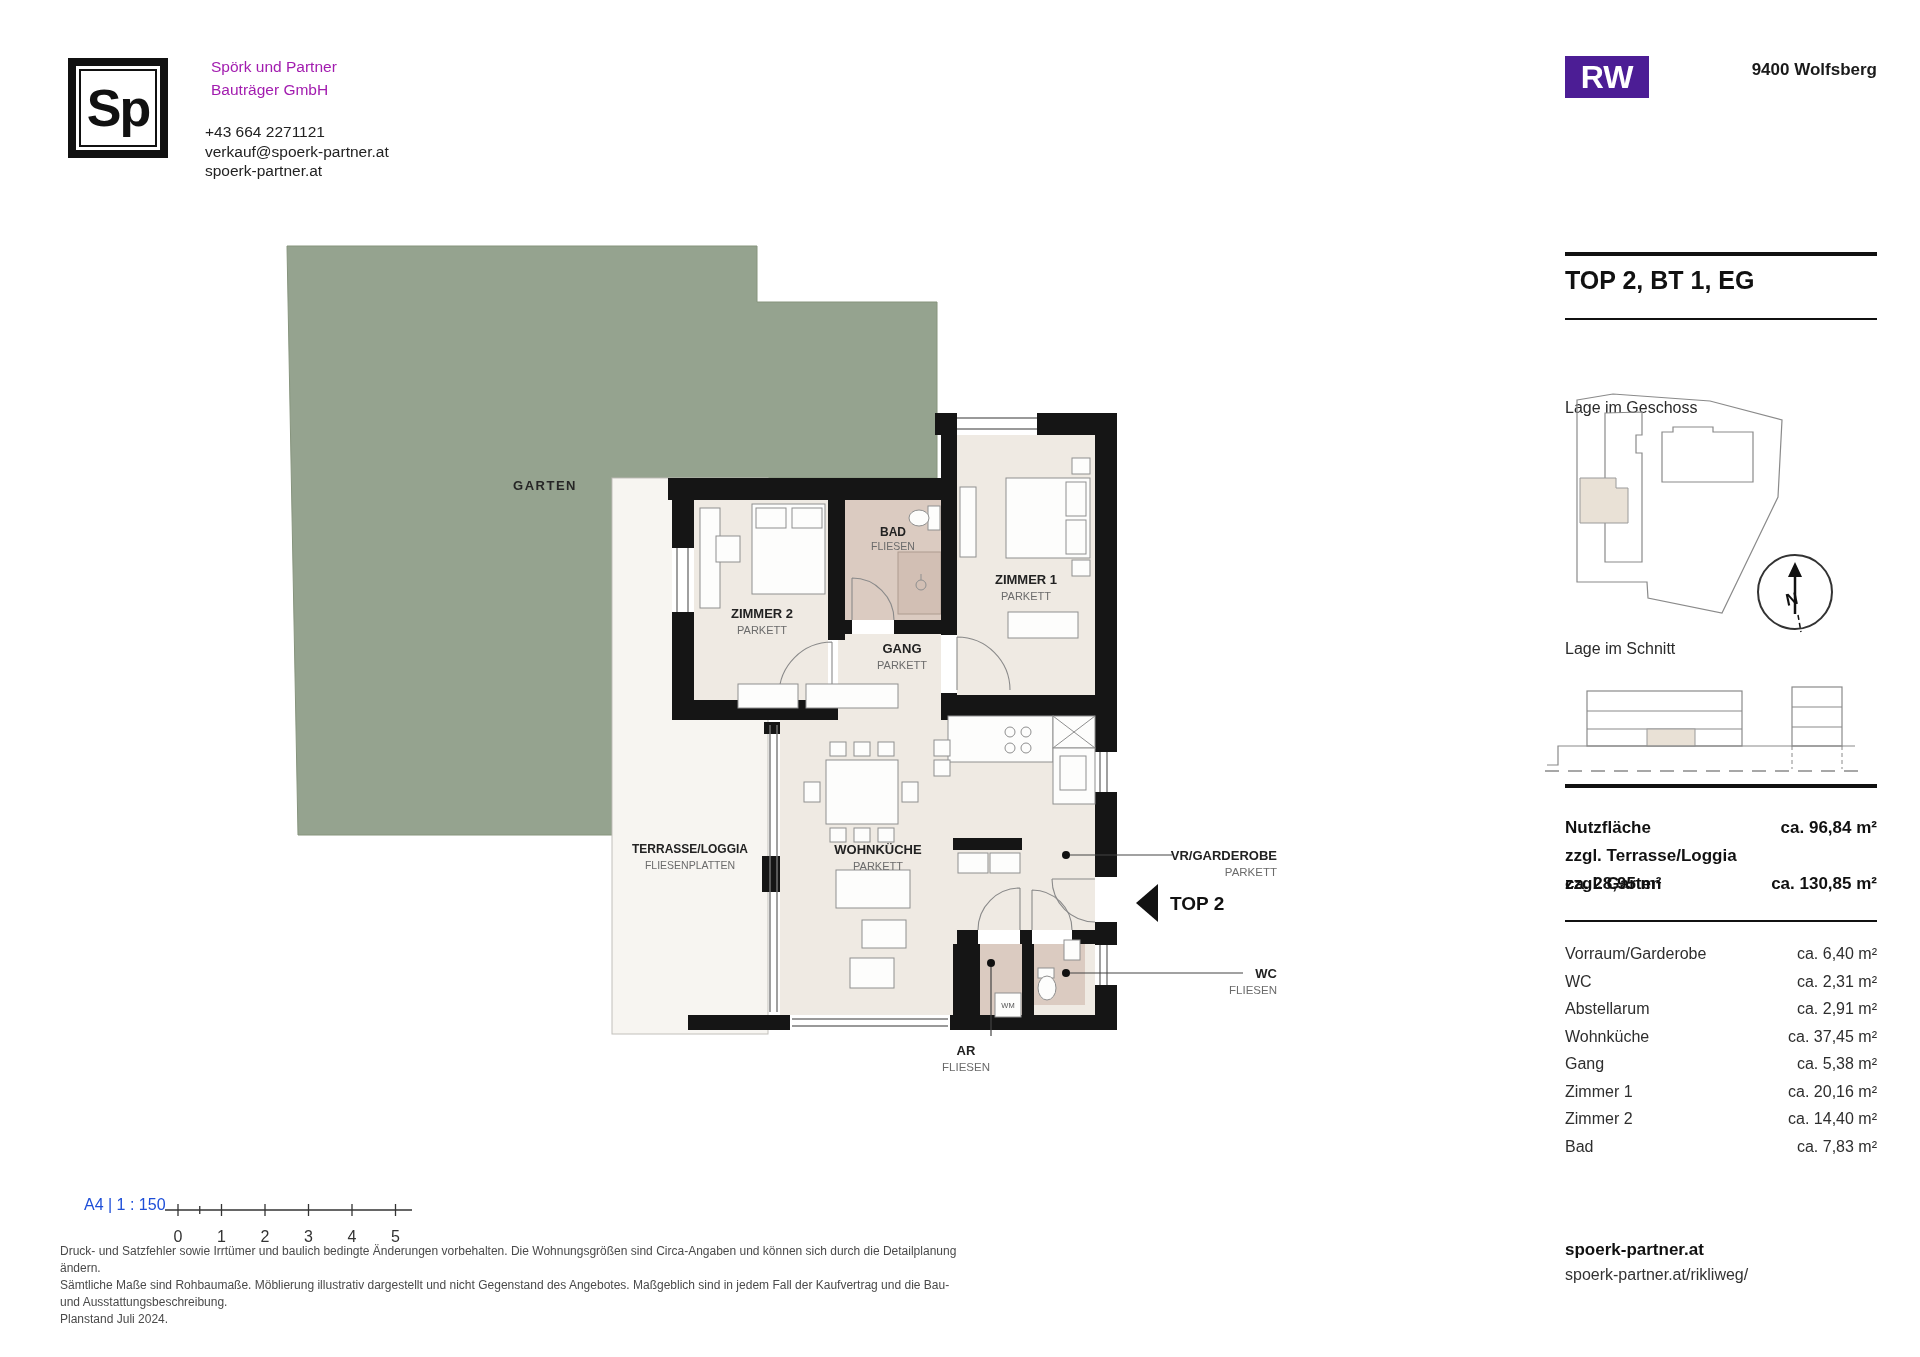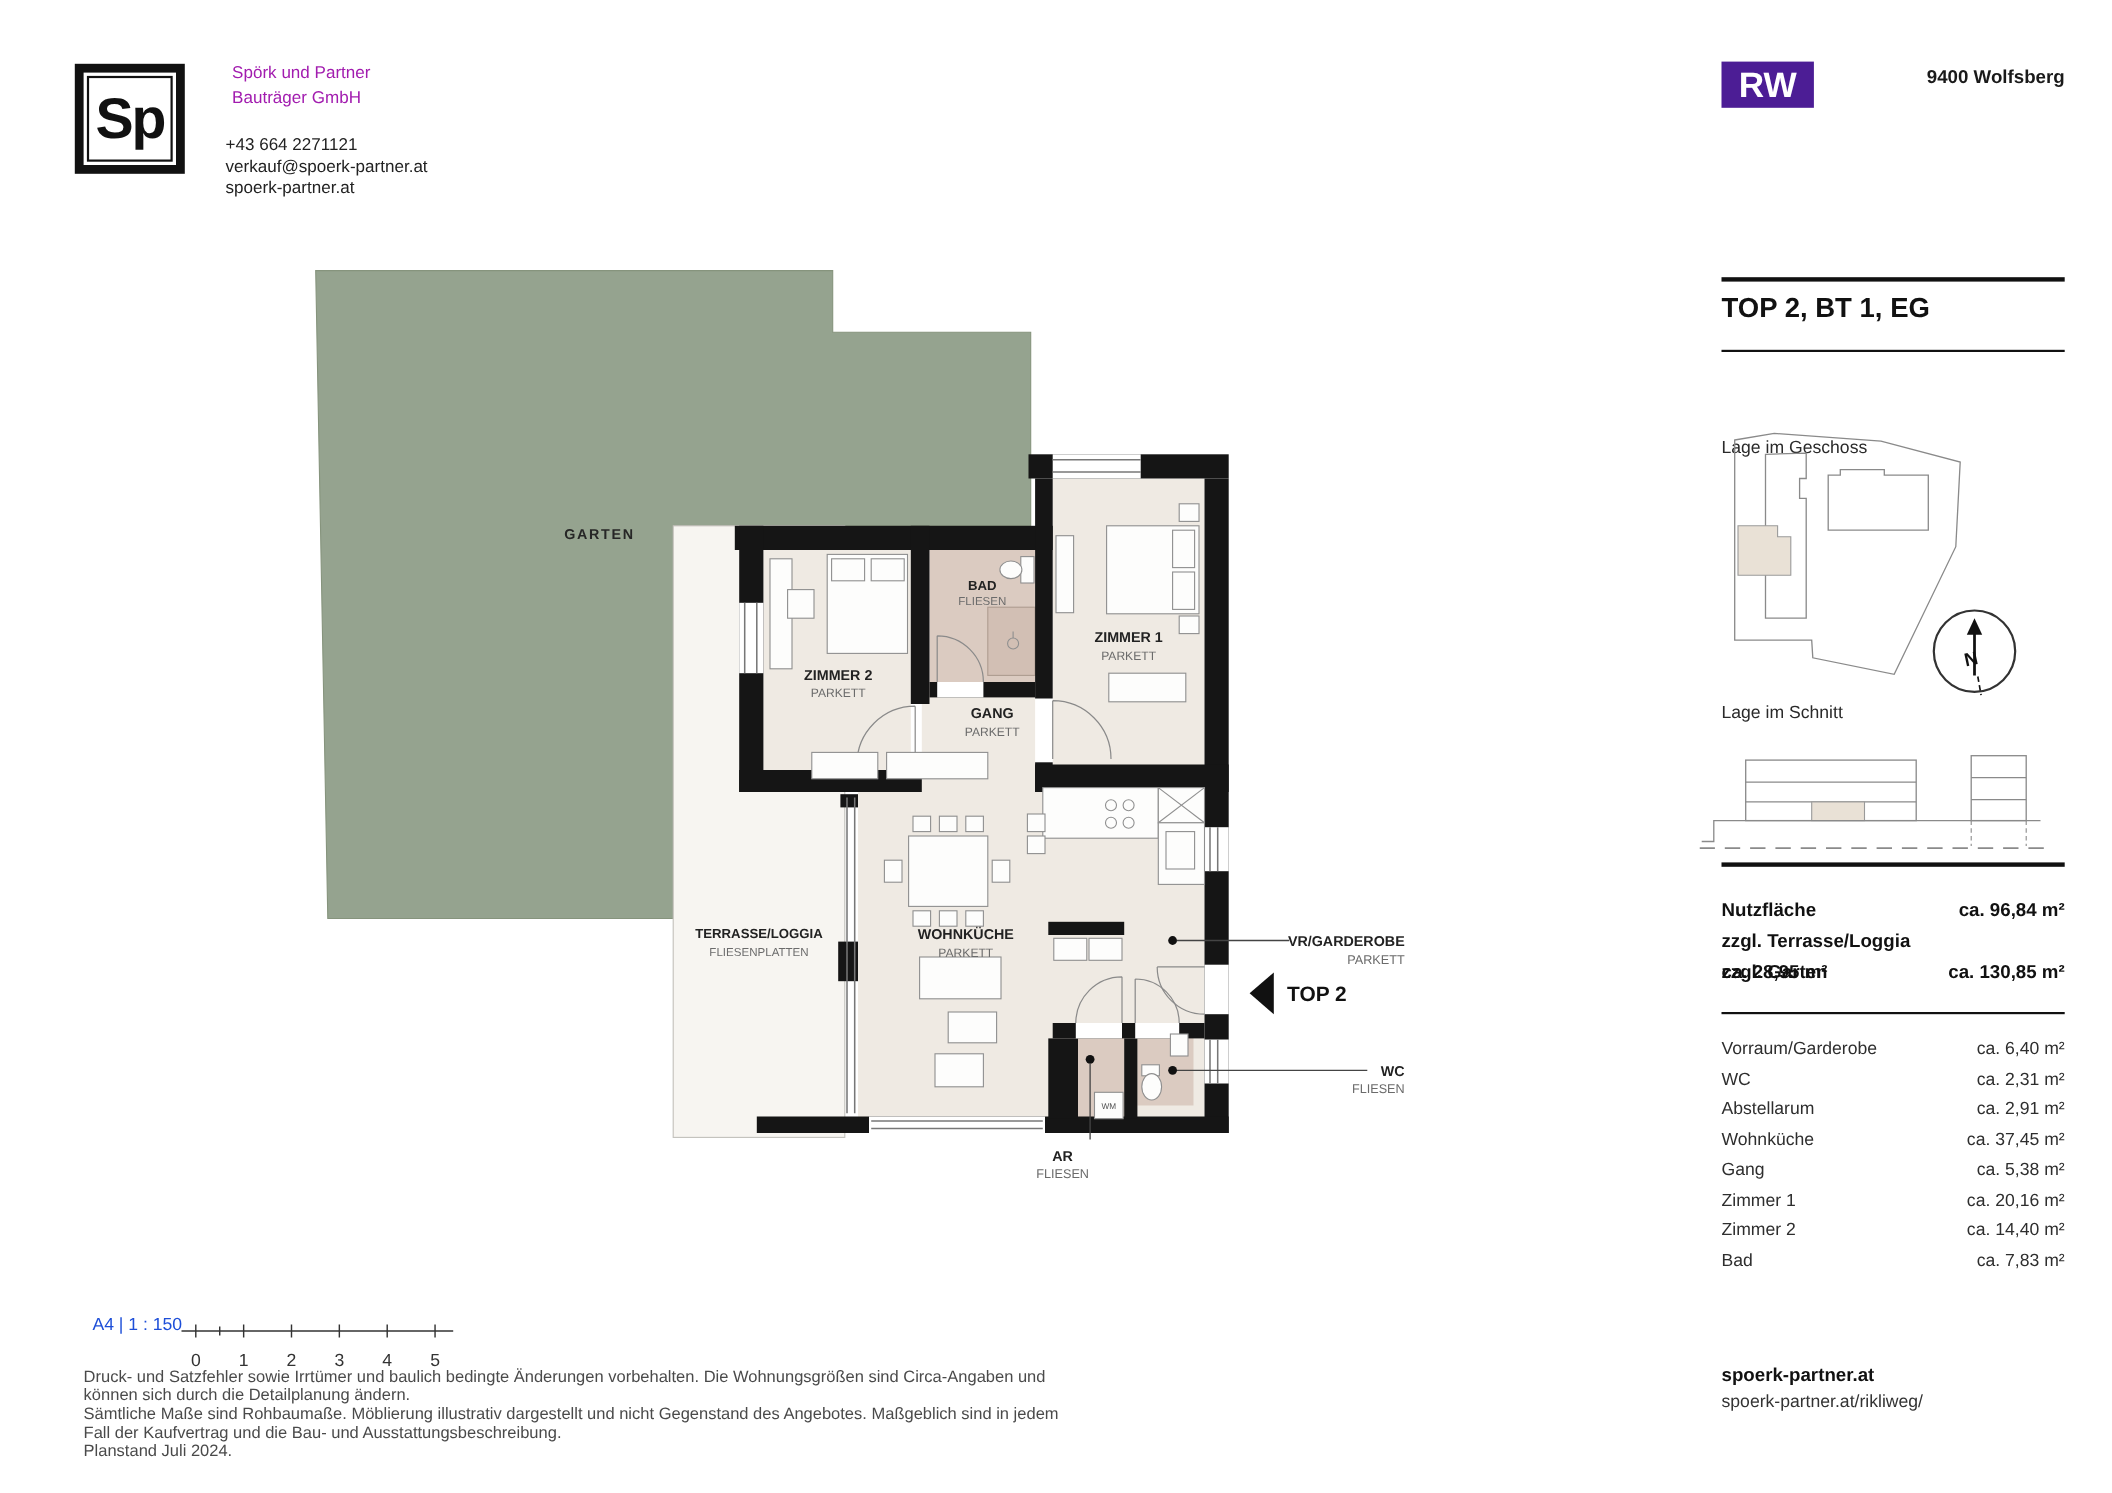--- a/index.html
+++ b/index.html
@@ -24,21 +24,21 @@
   .sb-title{left:1565px;top:266px;width:312px;font-size:25px;font-weight:bold;color:#111;}
   .sb-label{left:1565px;font-size:16px;color:#2a2a2a;}
   .sumrow,.roomrow{left:1565px;width:312px;display:flex;justify-content:space-between;}
   .sumrow{font-size:17px;font-weight:bold;line-height:28px;color:#111;}
   .roomrow{font-size:16px;line-height:27.5px;color:#2e2e2e;}
   .footer-bold{left:1565px;top:1240px;font-size:17px;font-weight:bold;color:#111;}
   .footer-link{left:1565px;top:1266px;font-size:16px;color:#333;}
 
   
   .scale-text{left:68px;top:1196px;font-size:16px;color:#1d4ed8;margin-left:16px;}
-  .disclaimer{left:76px;top:1243px;width:900px;font-size:15px;line-height:17px;color:#4a4a4a;}
+  .disclaimer{left:60px;top:1243px;width:900px;font-size:12px;line-height:17px;color:#4a4a4a;}
 
   svg text{font-family:"Liberation Sans", sans-serif;}
 </style>
 </head>
 <body>
 
 <div class="abs logo-box">
   <div class="logo-inner">
     <span class="logo-text">Sp</span>
   </div>

